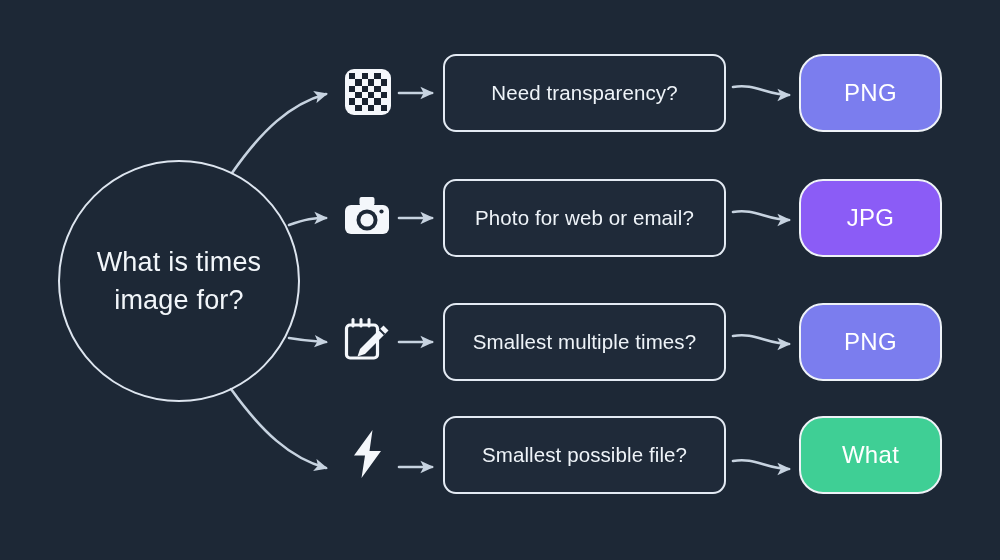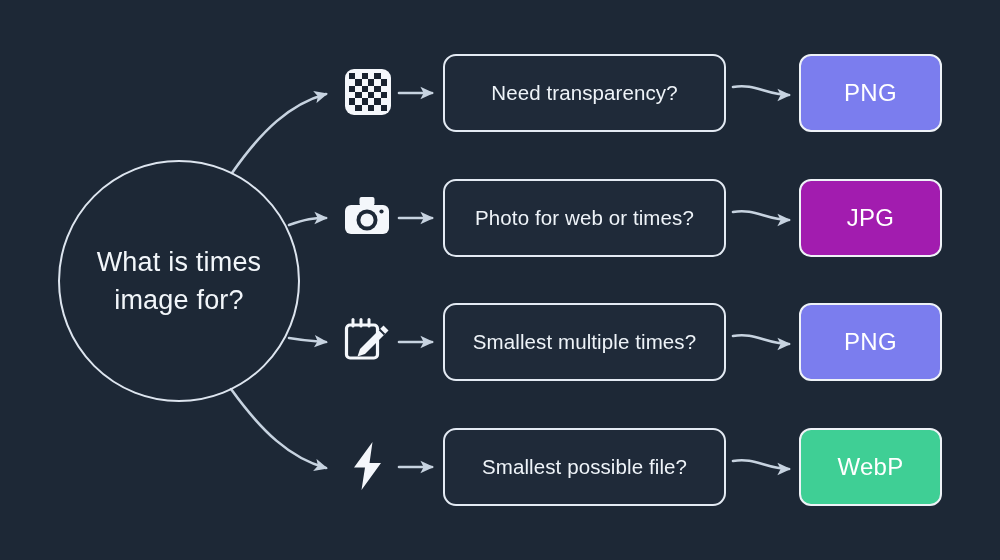--- a/index.html
+++ b/index.html
@@ -93,21 +93,21 @@
     letter-spacing: 0.1px;
   }
 
   .badge {
     position: absolute;
     left: 799px;
     top: 0;
     width: 143px;
     height: 78px;
     border: 2px solid #eef2f7;
-    border-radius: 12px;
+    border-radius: 24px;
     box-sizing: border-box;
     display: flex;
     align-items: center;
     justify-content: center;
   }
   .badge-label {
     color: #ffffff;
     font-size: 24px;
     letter-spacing: 0.3px;
   }
@@ -222,23 +222,23 @@
     <div class="row-icon">
       <svg class="glyph-svg" width="50" height="44" viewBox="0 0 50 44" aria-hidden="true">
         <rect x="16.5" y="2" width="15" height="8.5" rx="2" fill="#f4f7fb"></rect>
         <rect x="2" y="10" width="44" height="29" rx="6" fill="#f4f7fb"></rect>
         <circle cx="24" cy="25" r="10.5" fill="#1d2836"></circle>
         <circle cx="24" cy="25" r="6.6" fill="#f4f7fb"></circle>
         <circle cx="38.5" cy="16.5" r="2.1" fill="#1d2836"></circle>
       </svg>
     </div>
     <div class="qbox">
-      <span class="qbox-label">Photo for web or times?</span>
-    </div>
-    <div class="badge" style="background:#a21caf;">
+      <span class="qbox-label">Photo for web or email?</span>
+    </div>
+    <div class="badge" style="background:#8b5cf6;">
       <span class="badge-label">JPG</span>
     </div>
   </div>
 
   <div class="row" style="top:303px;">
     <div class="row-icon">
       <svg class="glyph-svg" width="50" height="48" viewBox="0 0 50 48" aria-hidden="true">
         <g stroke="#f4f7fb" stroke-width="3" stroke-linecap="round">
           <line x1="10" y1="2.5" x2="10" y2="9"></line>
           <line x1="18" y1="2.5" x2="18" y2="9"></line>
@@ -251,27 +251,27 @@
       </svg>
     </div>
     <div class="qbox">
       <span class="qbox-label">Smallest multiple times?</span>
     </div>
     <div class="badge" style="background:#7b7dee;">
       <span class="badge-label">PNG</span>
     </div>
   </div>
 
-  <div class="row" style="top:428px;">
+  <div class="row" style="top:416px;">
     <div class="row-icon">
       <svg class="glyph-svg" width="36" height="50" viewBox="0 0 36 50" aria-hidden="true">
         <path d="M 22.5 1 L 4 26.5 L 15 26.5 L 11.5 49 L 31 22 L 19.5 22 Z" fill="#f4f7fb"></path>
       </svg>
     </div>
     <div class="qbox">
       <span class="qbox-label">Smallest possible file?</span>
     </div>
     <div class="badge" style="background:#3fcf95;">
-      <span class="badge-label">WebP</span>
+      <span class="badge-label">What</span>
     </div>
   </div>
 
 </div>
 
 </body></html>

